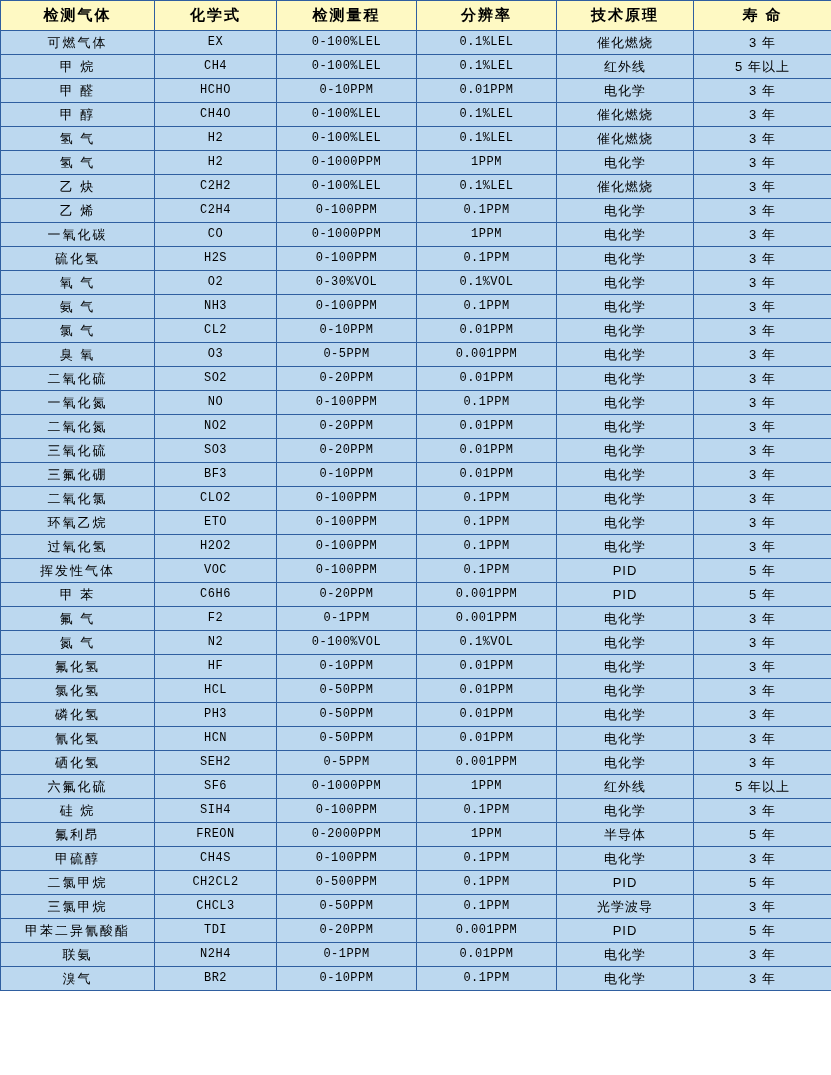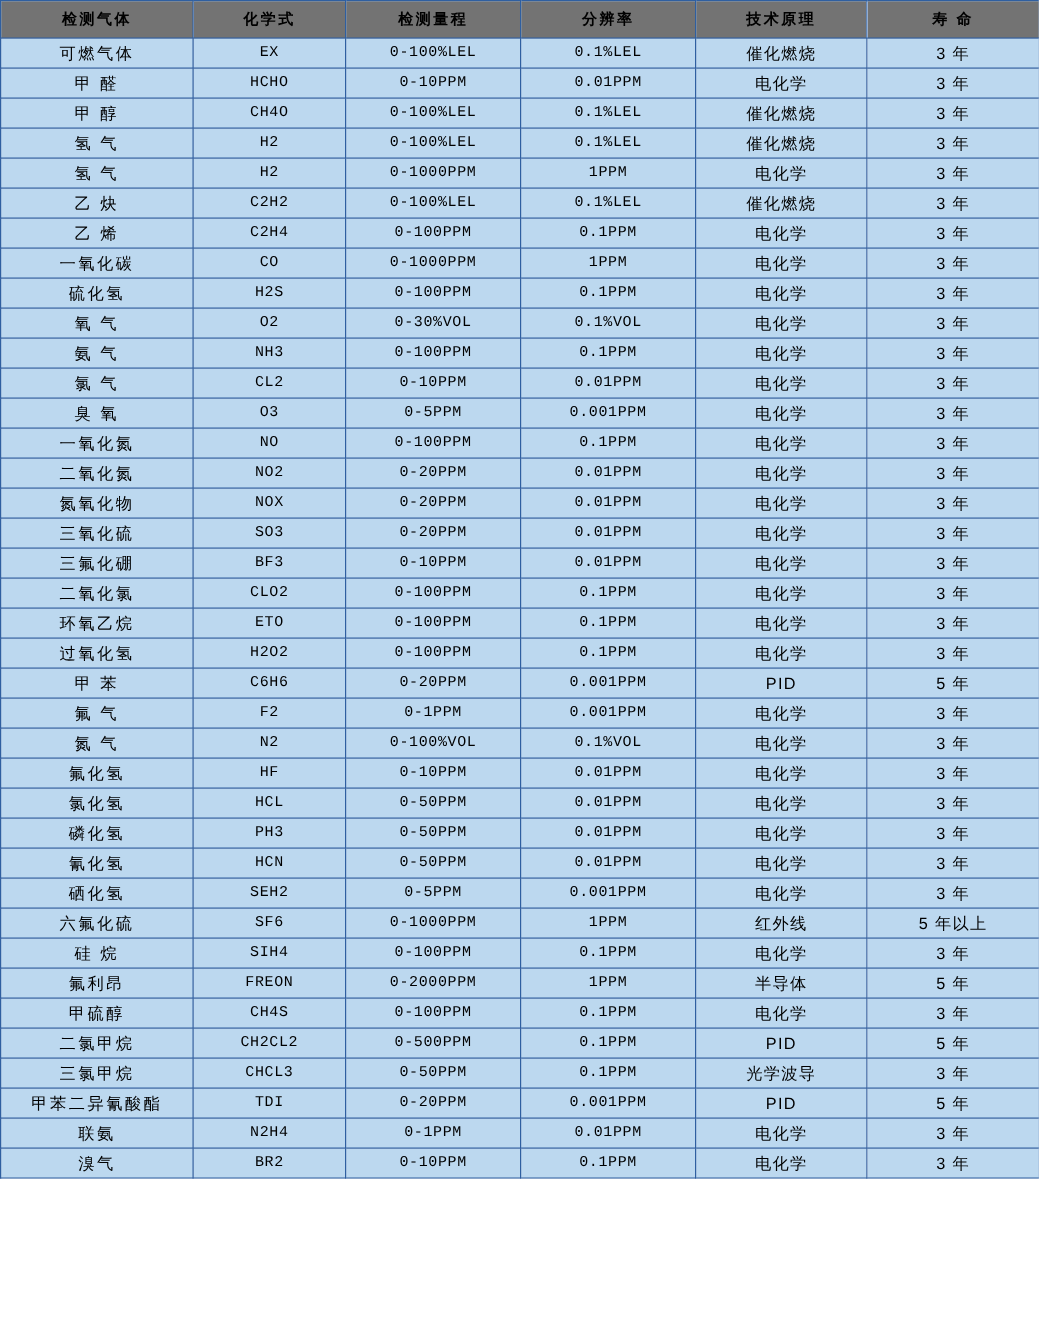--- a/index.html
+++ b/index.html
@@ -30,23 +30,23 @@
   table.gas-table th,
   table.gas-table td {
     border: 1px solid #2f5fa0;
     text-align: center;
     vertical-align: middle;
     color: #000000;
     white-space: nowrap;
     overflow: hidden;
   }
   table.gas-table thead th {
-    background: #737373;
+    background: #fef9c3;
     height: 27px;
-    font-size: 12px;
+    font-size: 15px;
     font-weight: bold;
     letter-spacing: 2px;
     font-family: "Liberation Sans", sans-serif;
   }
   table.gas-table tbody td {
     background: #bcd8ef;
     height: 21px;
     line-height: 21px;
     font-size: 13px;
     font-weight: normal;
@@ -92,20 +92,28 @@
     <tbody id="table-body">
         <tr>
           <td class="col-name">可燃气体</td>
           <td class="col-formula">EX</td>
           <td class="col-range">0-100%LEL</td>
           <td class="col-res">0.1%LEL</td>
           <td class="col-tech">催化燃烧</td>
           <td class="col-life">3 年</td>
         </tr>
         <tr>
+          <td class="col-name">甲 烷</td>
+          <td class="col-formula">CH4</td>
+          <td class="col-range">0-100%LEL</td>
+          <td class="col-res">0.1%LEL</td>
+          <td class="col-tech">红外线</td>
+          <td class="col-life">5 年以上</td>
+        </tr>
+        <tr>
           <td class="col-name">甲 醛</td>
           <td class="col-formula">HCHO</td>
           <td class="col-range">0-10PPM</td>
           <td class="col-res">0.01PPM</td>
           <td class="col-tech">电化学</td>
           <td class="col-life">3 年</td>
         </tr>
         <tr>
           <td class="col-name">甲 醇</td>
           <td class="col-formula">CH4O</td>
@@ -188,44 +196,44 @@
         </tr>
         <tr>
           <td class="col-name">臭 氧</td>
           <td class="col-formula">O3</td>
           <td class="col-range">0-5PPM</td>
           <td class="col-res">0.001PPM</td>
           <td class="col-tech">电化学</td>
           <td class="col-life">3 年</td>
         </tr>
         <tr>
+          <td class="col-name">二氧化硫</td>
+          <td class="col-formula">SO2</td>
+          <td class="col-range">0-20PPM</td>
+          <td class="col-res">0.01PPM</td>
+          <td class="col-tech">电化学</td>
+          <td class="col-life">3 年</td>
+        </tr>
+        <tr>
           <td class="col-name">一氧化氮</td>
           <td class="col-formula">NO</td>
           <td class="col-range">0-100PPM</td>
           <td class="col-res">0.1PPM</td>
           <td class="col-tech">电化学</td>
           <td class="col-life">3 年</td>
         </tr>
         <tr>
           <td class="col-name">二氧化氮</td>
           <td class="col-formula">NO2</td>
           <td class="col-range">0-20PPM</td>
           <td class="col-res">0.01PPM</td>
           <td class="col-tech">电化学</td>
           <td class="col-life">3 年</td>
         </tr>
         <tr>
-          <td class="col-name">氮氧化物</td>
-          <td class="col-formula">NOX</td>
-          <td class="col-range">0-20PPM</td>
-          <td class="col-res">0.01PPM</td>
-          <td class="col-tech">电化学</td>
-          <td class="col-life">3 年</td>
-        </tr>
-        <tr>
           <td class="col-name">三氧化硫</td>
           <td class="col-formula">SO3</td>
           <td class="col-range">0-20PPM</td>
           <td class="col-res">0.01PPM</td>
           <td class="col-tech">电化学</td>
           <td class="col-life">3 年</td>
         </tr>
         <tr>
           <td class="col-name">三氟化硼</td>
           <td class="col-formula">BF3</td>
@@ -250,20 +258,28 @@
           <td class="col-tech">电化学</td>
           <td class="col-life">3 年</td>
         </tr>
         <tr>
           <td class="col-name">过氧化氢</td>
           <td class="col-formula">H2O2</td>
           <td class="col-range">0-100PPM</td>
           <td class="col-res">0.1PPM</td>
           <td class="col-tech">电化学</td>
           <td class="col-life">3 年</td>
+        </tr>
+        <tr>
+          <td class="col-name">挥发性气体</td>
+          <td class="col-formula">VOC</td>
+          <td class="col-range">0-100PPM</td>
+          <td class="col-res">0.1PPM</td>
+          <td class="col-tech">PID</td>
+          <td class="col-life">5 年</td>
         </tr>
         <tr>
           <td class="col-name">甲 苯</td>
           <td class="col-formula">C6H6</td>
           <td class="col-range">0-20PPM</td>
           <td class="col-res">0.001PPM</td>
           <td class="col-tech">PID</td>
           <td class="col-life">5 年</td>
         </tr>
         <tr>

